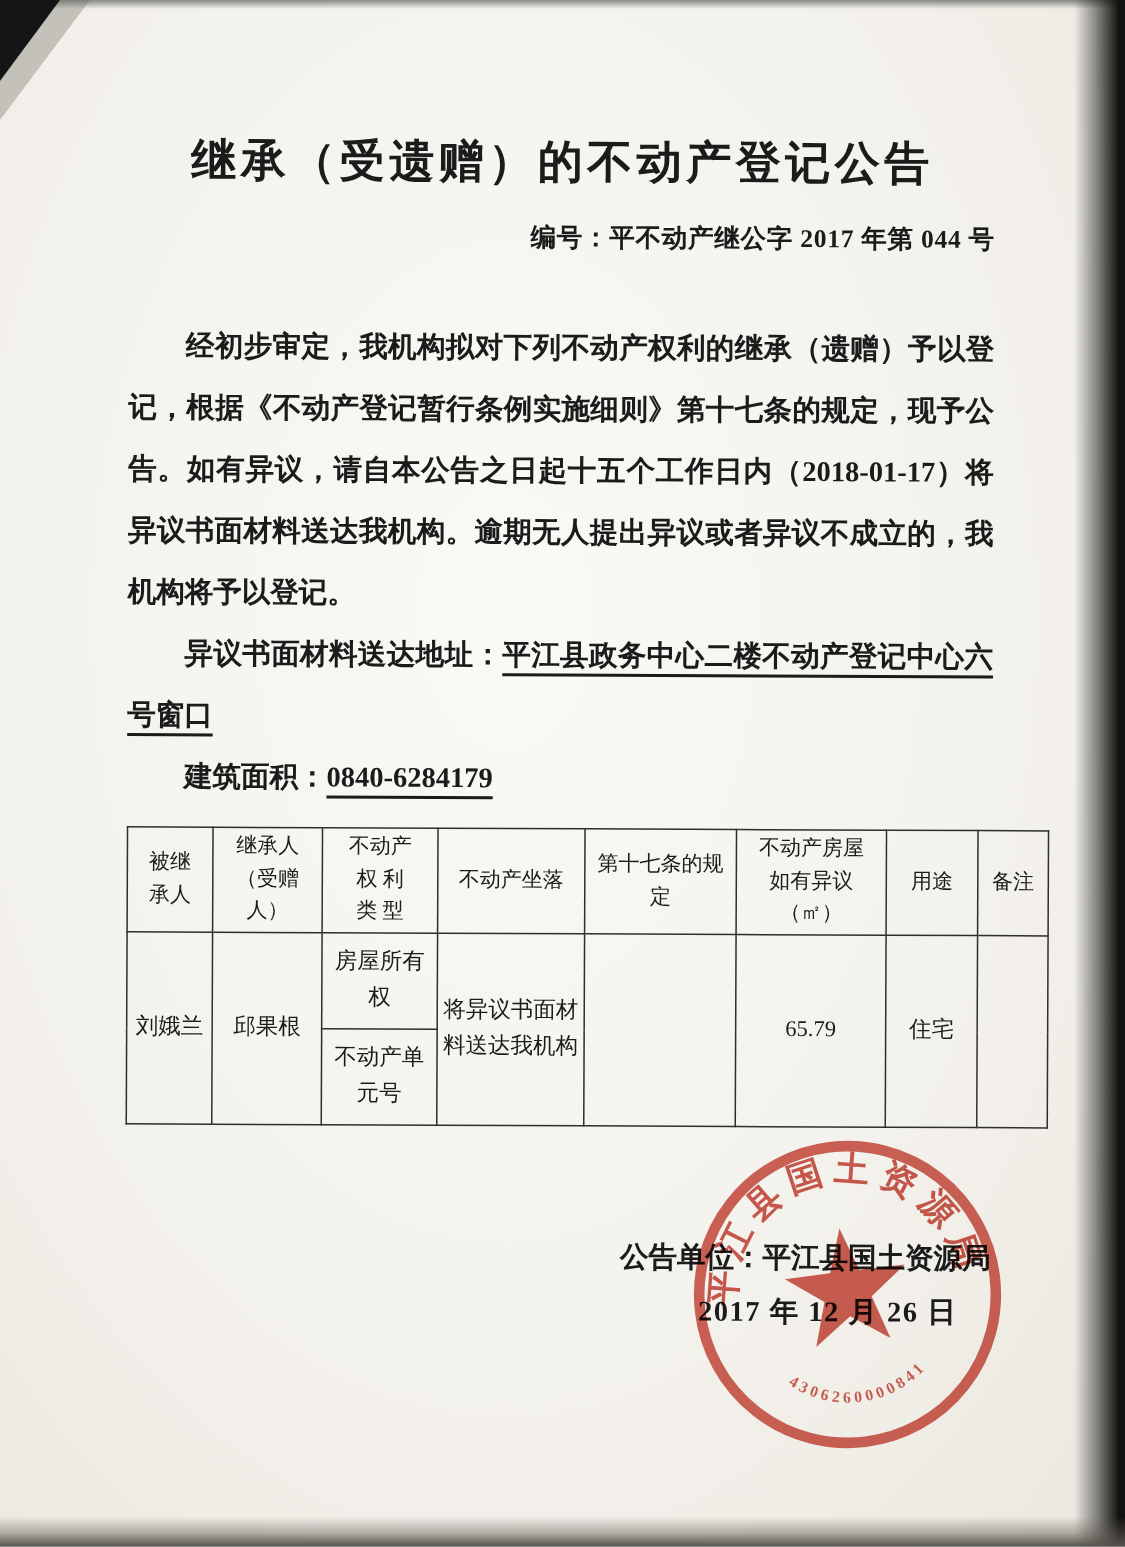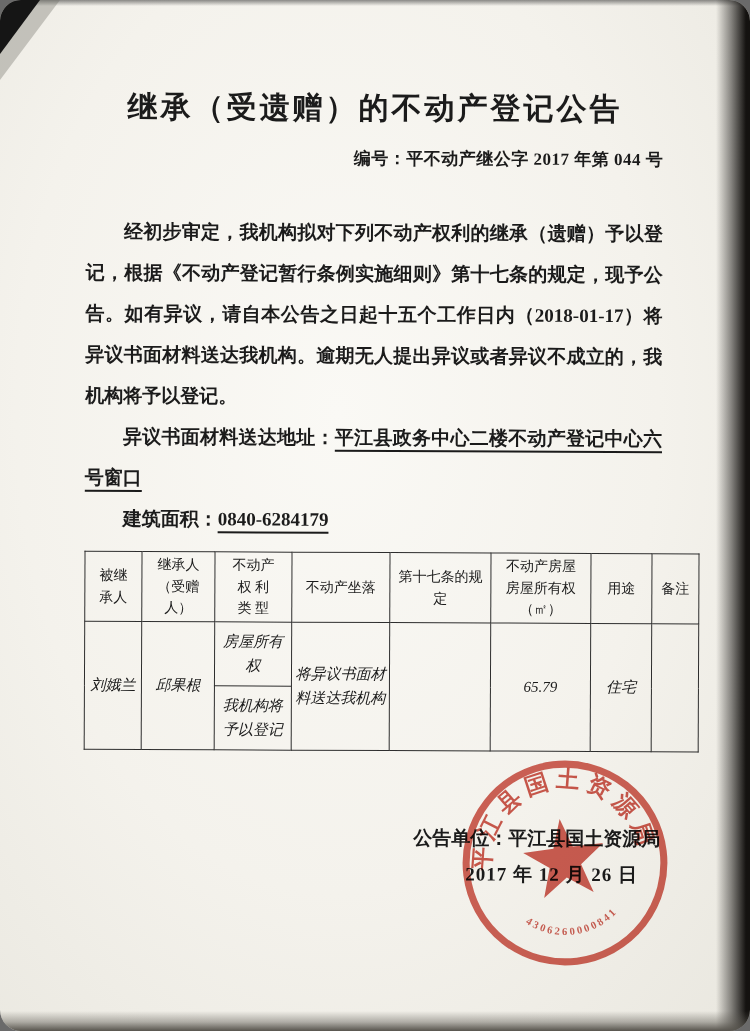--- a/index.html
+++ b/index.html
@@ -1,19 +1,19 @@
 <!DOCTYPE html>
 <html><head>
 <meta charset="utf-8">
 <style>
   html,body{margin:0;padding:0;background:#6a6a6a;}
   .page{
     position:relative;width:750px;height:1031px;margin:0 auto;overflow:hidden;
     background:radial-gradient(ellipse at 45% 40%, #faf9f5 0%, #f4f2ec 55%, #e9e7df 100%);
-    font-family:"Liberation Serif","DejaVu Serif",serif;color:#1b1b1b;border-radius:21px;
+    font-family:"Liberation Serif","DejaVu Serif",serif;color:#1b1b1b;
   }
   
   .top-edge{position:absolute;left:0;top:0;width:100%;height:6px;
     background:linear-gradient(to bottom,rgba(50,50,50,.55),rgba(50,50,50,0));}
   .corner-shadow{position:absolute;left:0;top:0;width:60px;height:80px;
     background:rgba(110,108,100,.35);clip-path:polygon(0 0,100% 0,0 100%);}
   .corner-tl{position:absolute;left:0;top:0;width:40px;height:54px;background:#151515;
     clip-path:polygon(0 0,100% 0,0 100%);}
   .right-band{position:absolute;right:0;top:0;width:34px;height:100%;
     background:linear-gradient(to right,rgba(20,20,20,0),rgba(28,26,24,.5) 45%,#141210 88%);}
@@ -23,21 +23,21 @@
   .content{position:absolute;left:85px;top:0;width:577px;transform:rotate(.25deg);}
   .title{margin:88px 0 0;font-size:30px;font-weight:700;text-align:center;letter-spacing:3px;}
   .doc-number{margin-top:18px;font-size:17px;font-weight:700;text-align:right;letter-spacing:.5px;}
   .para{margin:0;font-size:19px;font-weight:700;line-height:41px;text-align:justify;text-indent:2em;}
   .body-para{margin-top:42px;}
   .underlined{text-decoration:underline;text-underline-offset:6px;text-decoration-thickness:1.5px;}
   .reg-table{margin-top:12px;border-collapse:collapse;table-layout:fixed;width:614px;}
   .reg-table th,.reg-table td{border:1px solid #2e2e2e;text-align:center;vertical-align:middle;
     padding:2px 3px;overflow:hidden;}
   .reg-table th{font-size:14px;font-weight:400;white-space:pre-line;line-height:1.55;height:62px;}
-  .reg-table td{font-size:15px;font-weight:400;line-height:1.55;height:59px;font-style:italic;}
+  .reg-table td{font-size:15px;font-weight:400;line-height:1.55;height:59px;}
   .footer{margin-top:74px;font-size:19px;font-weight:700;text-align:right;}
   .footer .date{margin-top:10px;padding-right:22px;letter-spacing:1px;}
   
   .seal{position:absolute;left:452px;top:750px;width:226px;height:226px;
     mix-blend-mode:multiply;opacity:.92;transform:rotate(-7deg);}
 </style>
 </head>
 <body>
 
 <div class="page">
@@ -74,36 +74,36 @@
           <th>被继
 承人</th>
           <th>继承人
 （受赠人）</th>
           <th>不动产
 权 利
 类 型</th>
           <th>不动产坐落</th>
           <th>第十七条的规定</th>
           <th>不动产房屋
-房屋所有权（㎡）</th>
+如有异议（㎡）</th>
           <th>用途</th>
           <th>备注</th>
         </tr>
         <tr>
           <td rowspan="2">刘娥兰</td>
           <td rowspan="2">邱果根</td>
           <td>房屋所有权</td>
           <td rowspan="2">将异议书面材料送达我机构</td>
           <td rowspan="2"></td>
           <td rowspan="2">65.79</td>
           <td rowspan="2">住宅</td>
           <td rowspan="2"></td>
         </tr>
         <tr>
-          <td>我机构将予以登记</td>
+          <td>不动产单元号</td>
         </tr>
       </tbody>
     </table>
 
     <div class="footer">
       <div>公告单位：平江县国土资源局</div>
       <div class="date">2017 年 12 月 26 日</div>
     </div>
   </div>
 

